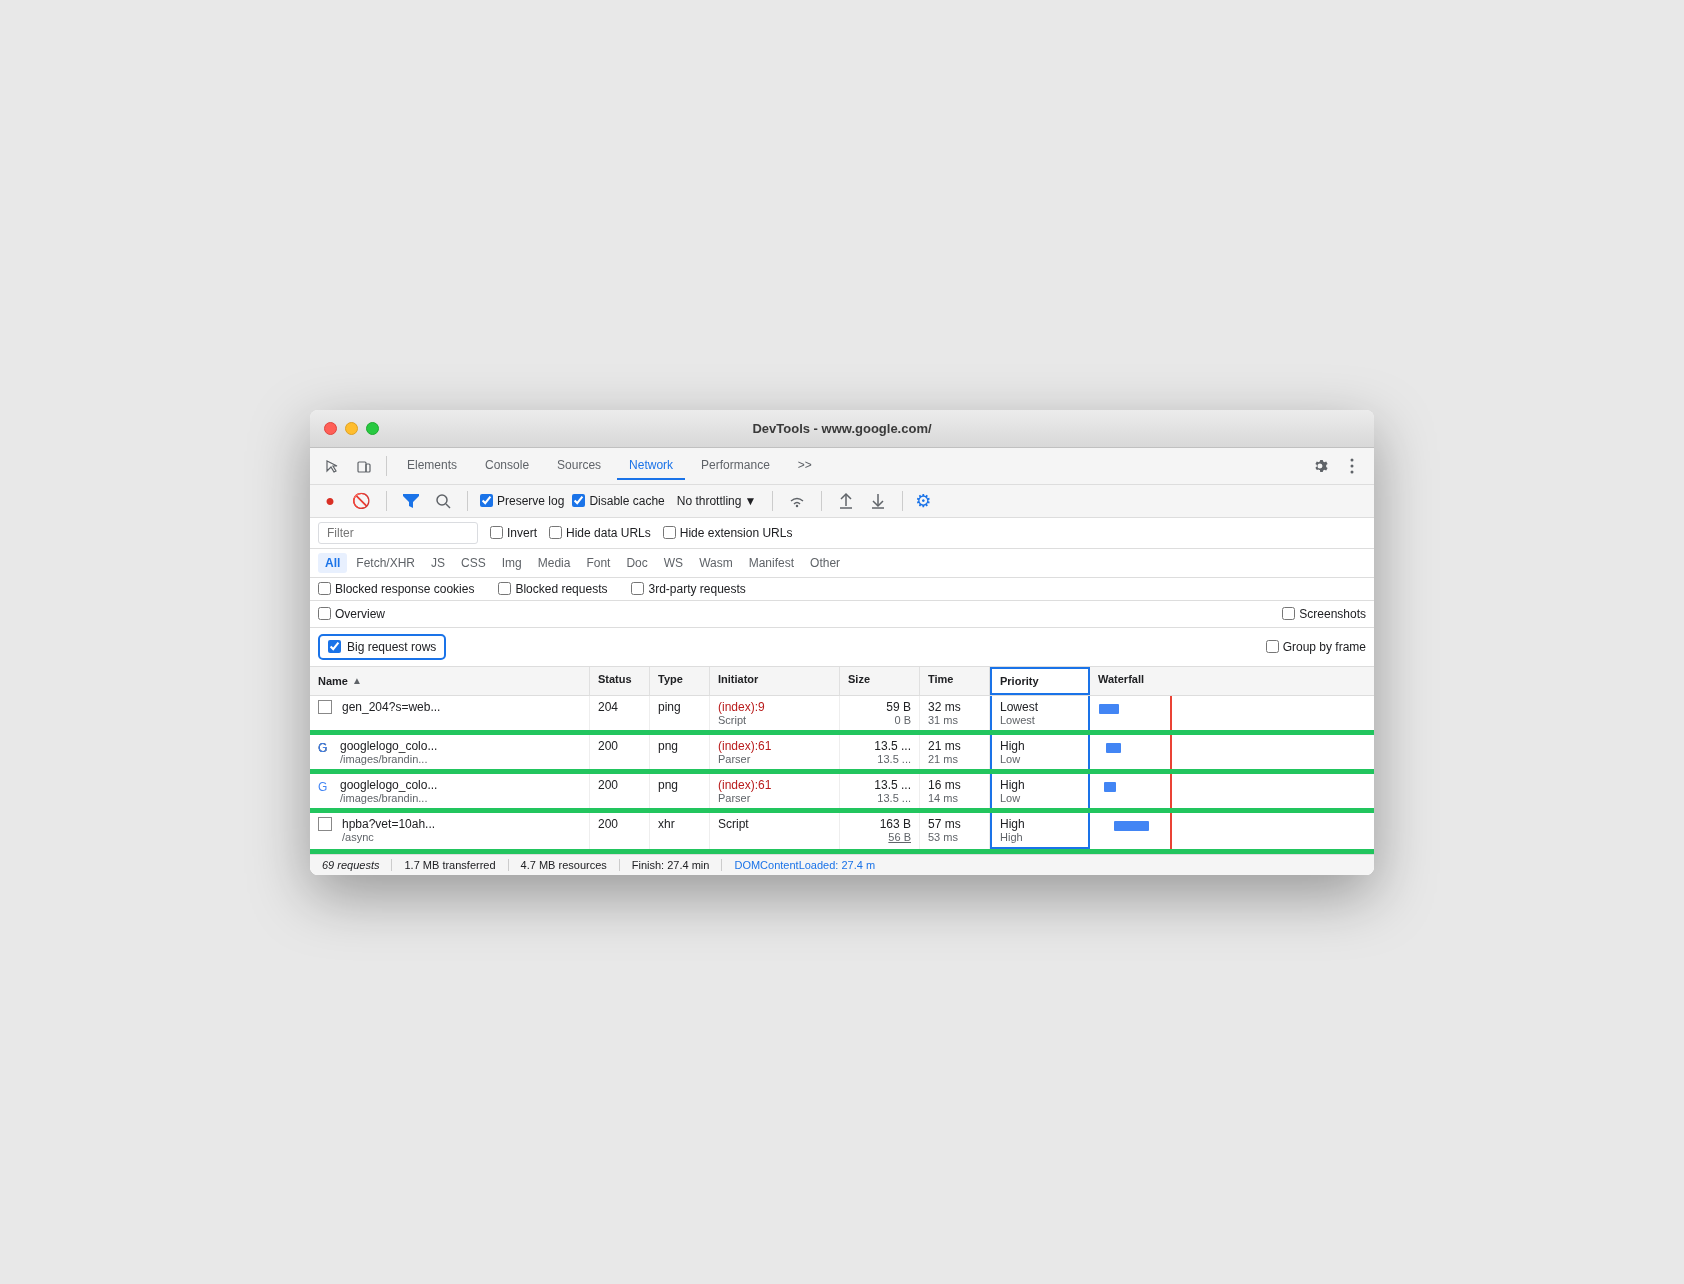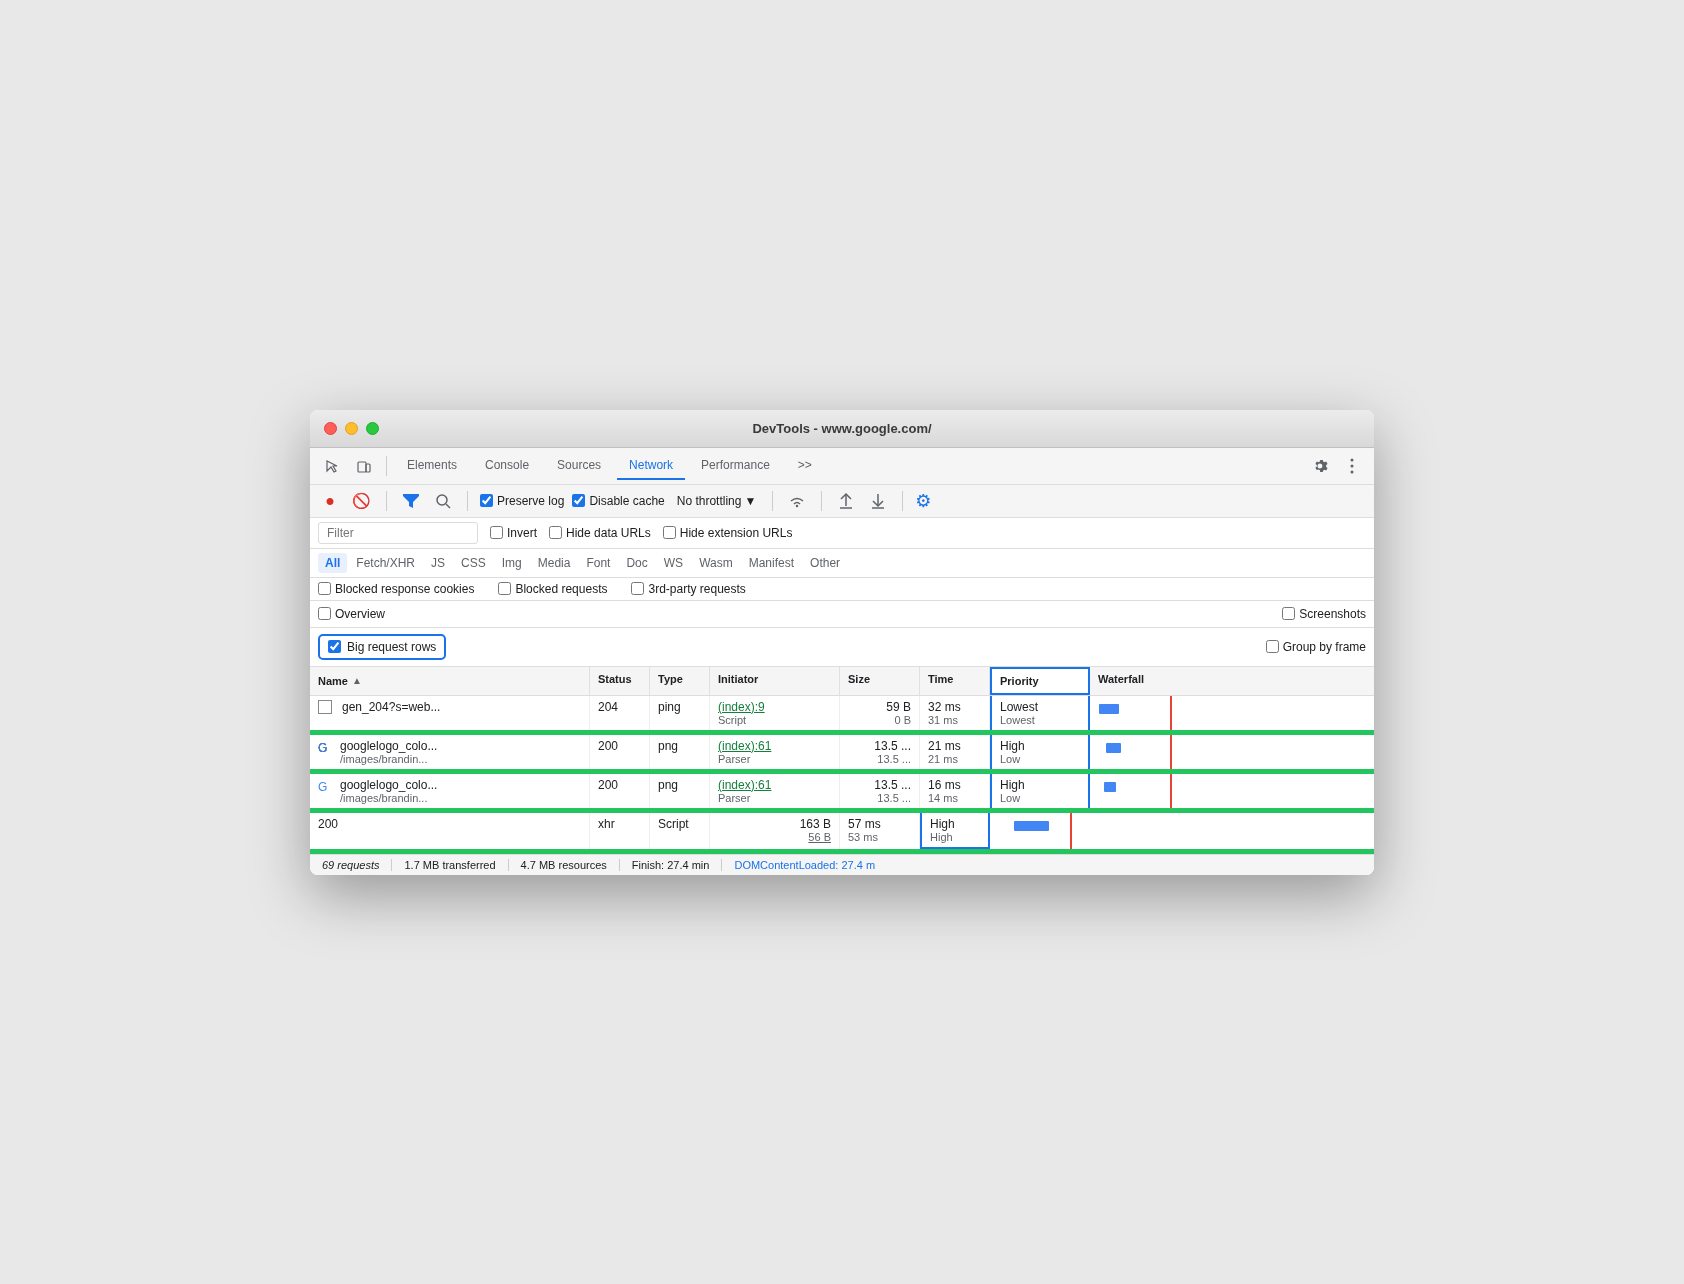--- a/index.html
+++ b/index.html
@@ -261,21 +261,21 @@
       border-left: 2.5px solid #1a73e8;
       border-right: 2.5px solid #1a73e8;
     }
     
     .two-line {
       display: flex;
       flex-direction: column;
     }
     .line1 { font-size: 12px; color: #202124; }
     .line2 { font-size: 11px; color: #5f6368; }
-    .link-style { color: #15803d; text-decoration: underline; cursor: pointer; }
+    .link-style { color: #b91c1c; cursor: pointer; }
     
     .name-cell {
       display: flex;
       align-items: flex-start;
       gap: 6px;
     }
     .row-checkbox {
       width: 14px;
       height: 14px;
       border: 1.5px solid #888;
@@ -647,20 +647,29 @@
             <span class="line2">Low</span>
           </div>
         </div>
         <div class="td waterfall-col">
           <div class="waterfall-bar" style="width:12px; margin-left:10px;"></div>
           <div class="waterfall-line" style="left:80px;"></div>
         </div>
       </div>
 
       <div class="table-row last-priority-row">
+        <div class="td">
+          <div class="name-cell">
+            <div class="row-checkbox"></div>
+            <div class="two-line" style="margin-left:4px;">
+              <span class="line1">hpba?vet=10ah...</span>
+              <span class="line2">/async</span>
+            </div>
+          </div>
+        </div>
         <div class="td">200</div>
         <div class="td">xhr</div>
         <div class="td">
           <div class="two-line">
             <span class="line1">Script</span>
           </div>
         </div>
         <div class="td">
           <div class="two-line">
             <span class="line1" style="text-align:right;display:block;">163 B</span>

